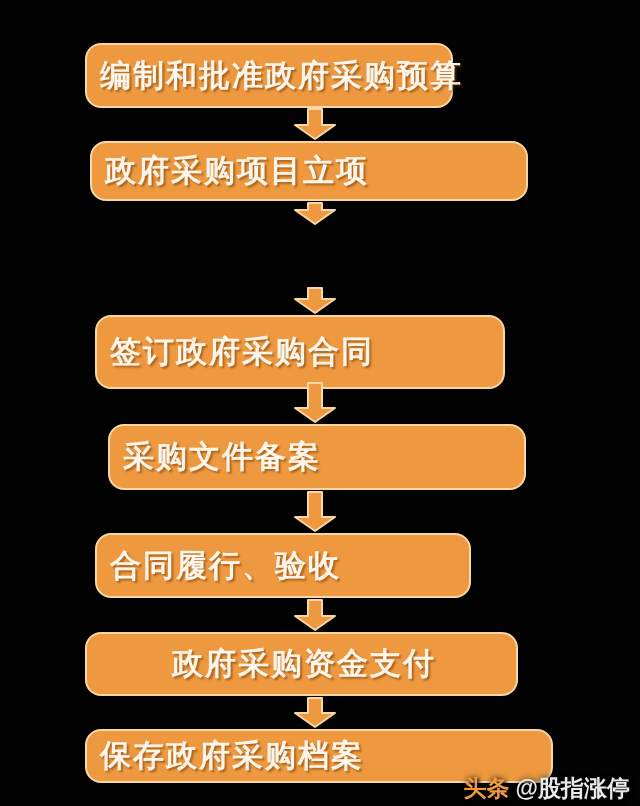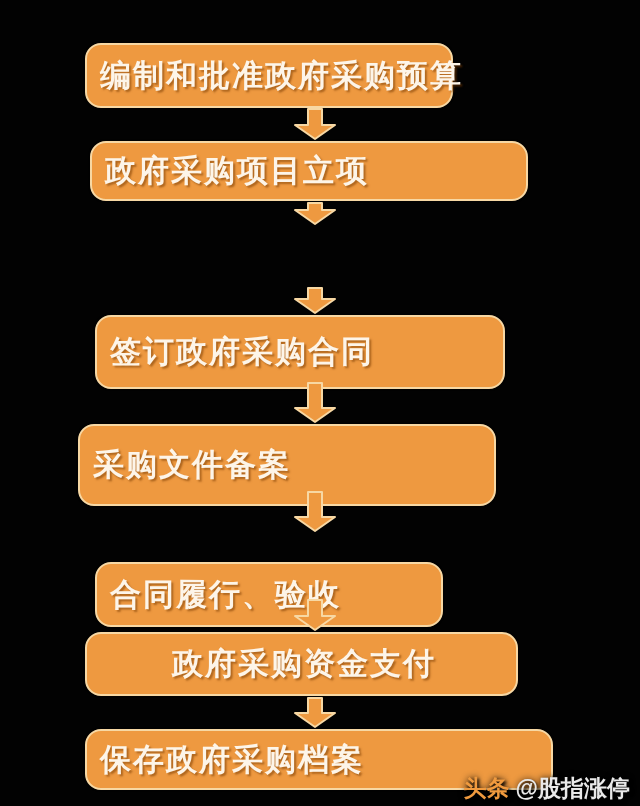--- a/index.html
+++ b/index.html
@@ -80,45 +80,45 @@
       </svg></div>
 
   <div class="flow-box" style="left:95px;  top:315px; width:410px; height:74px;">
     <span>签订政府采购合同</span>
   </div>
 
   <div class="flow-arrow" style="top:382px;"><svg width="44" height="41" viewBox="0 0 44 41">
         <polygon points="15,1 29,1 29,26 42,26 22,40 2,26 15,26" fill="#EE9940" stroke="#F7D8A4" stroke-width="2" stroke-linejoin="round"></polygon>
       </svg></div>
 
-  <div class="flow-box" style="left:78px;  top:424px; width:418px; height:82px;">
+  <div class="flow-box" style="left:108px;  top:424px; width:418px; height:66px;">
     <span>采购文件备案</span>
   </div>
 
   <div class="flow-arrow" style="top:491px;"><svg width="44" height="41" viewBox="0 0 44 41">
         <polygon points="15,1 29,1 29,26 42,26 22,40 2,26 15,26" fill="#EE9940" stroke="#F7D8A4" stroke-width="2" stroke-linejoin="round"></polygon>
       </svg></div>
 
-  <div class="flow-box" style="left:95px;  top:562px; width:348px; height:65px;">
+  <div class="flow-box" style="left:95px;  top:533px; width:376px; height:65px;">
     <span>合同履行、验收</span>
   </div>
 
   <div class="flow-arrow" style="top:599px;"><svg width="44" height="32" viewBox="0 0 44 32">
         <polygon points="15,1 29,1 29,17 42,17 22,31 2,17 15,17" fill="#EE9940" stroke="#F7D8A4" stroke-width="2" stroke-linejoin="round"></polygon>
       </svg></div>
 
   <div class="flow-box" style="left:85px;  top:632px; width:433px; height:64px;justify-content:center;">
     <span>政府采购资金支付</span>
   </div>
 
   <div class="flow-arrow" style="top:697px;"><svg width="44" height="31" viewBox="0 0 44 31">
         <polygon points="15,1 29,1 29,16 42,16 22,30 2,16 15,16" fill="#EE9940" stroke="#F7D8A4" stroke-width="2" stroke-linejoin="round"></polygon>
       </svg></div>
 
-  <div class="flow-box" style="left:85px;  top:729px; width:468px; height:61px;">
+  <div class="flow-box" style="left:85px;  top:729px; width:468px; height:54px;">
     <span>保存政府采购档案</span>
   </div>
 
   <div class="watermark">
     <span class="brand">头条</span><span class="handle">@股指涨停</span>
   </div>
 
 </div>
 
 </body></html>

